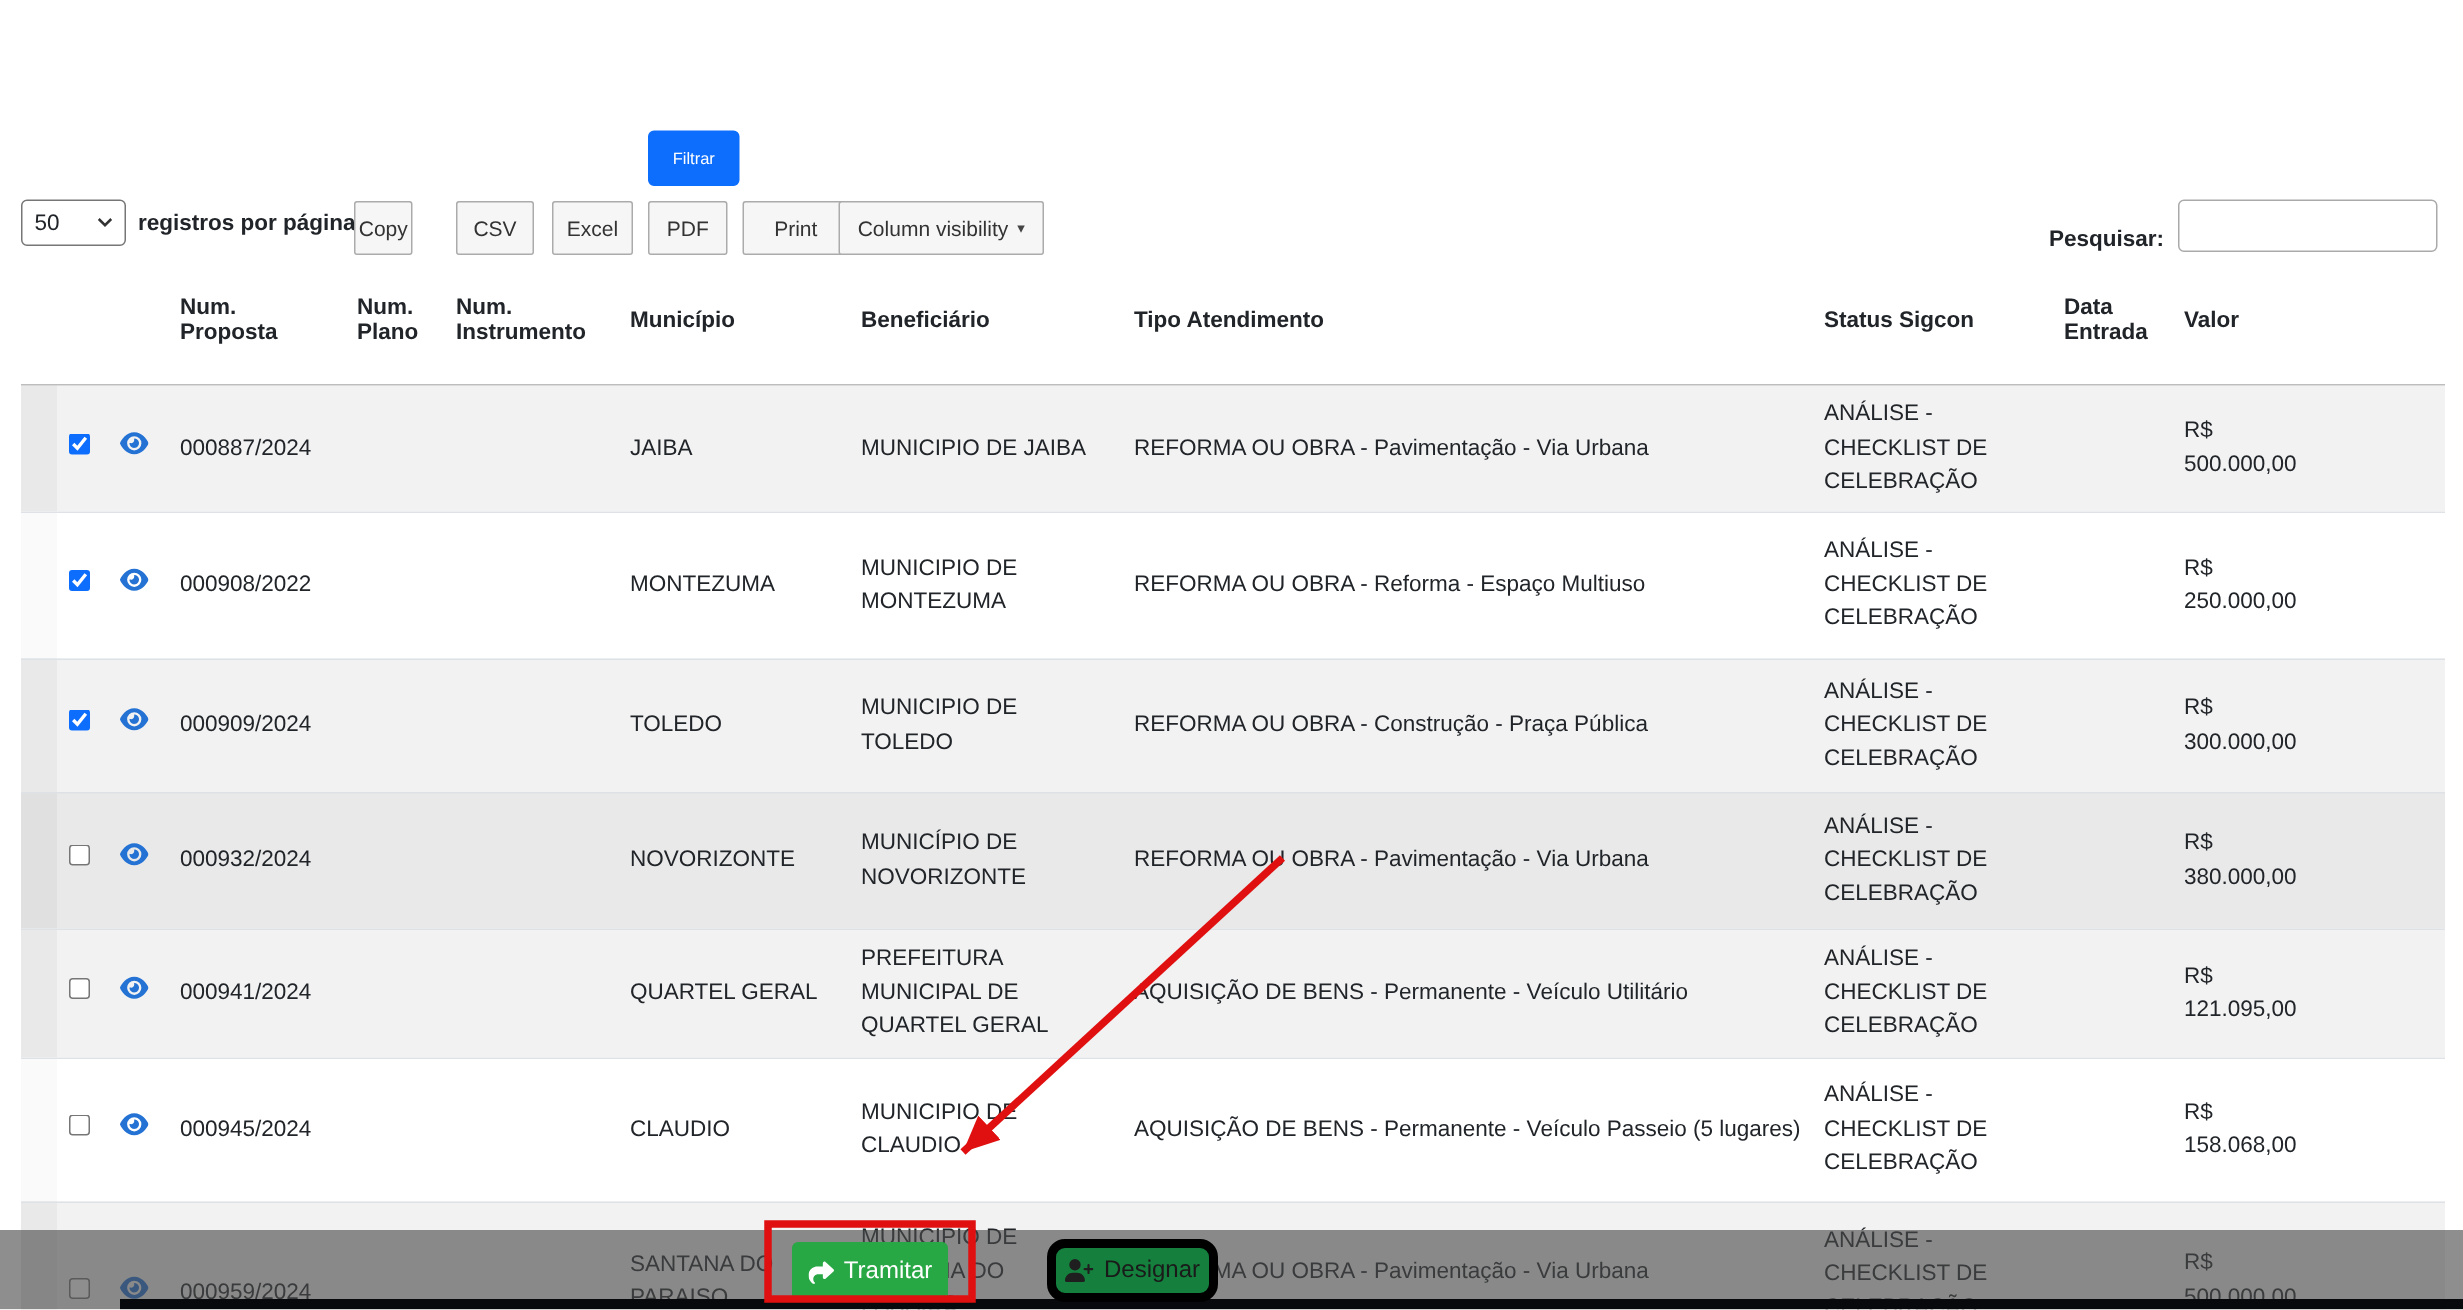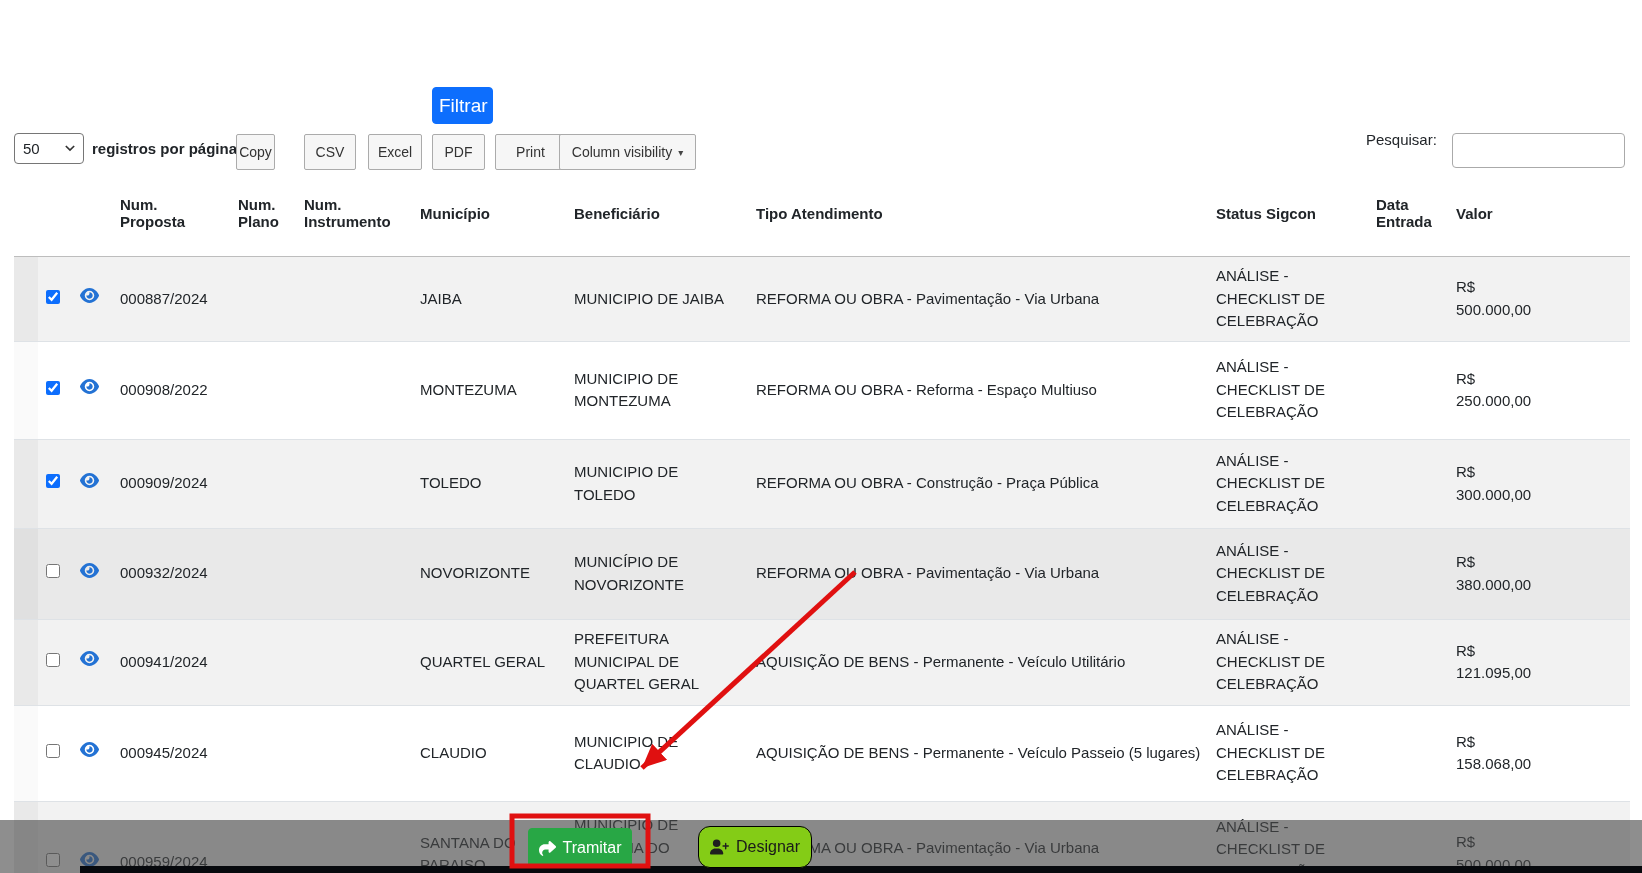--- a/index.html
+++ b/index.html
@@ -9,34 +9,34 @@
   
   .title-bar{position:absolute;top:28px;left:8px;right:8px;height:37px;background:#f7f7f7;
              border-top:1px solid #e3e3e3;border-bottom:1px solid #dcdcdc;
              display:flex;align-items:center;padding-left:8px;font-size:16px;color:#333;box-sizing:border-box;}
 
   
   .status-select{position:absolute;top:87px;left:14px;width:414px;height:37px;background:#fff;
                  border:1px solid #ced4da;border-radius:4px;display:flex;align-items:center;
                  justify-content:space-between;padding:0 12px;font-size:15px;box-sizing:border-box;cursor:default;}
   .btn-filtrar{position:absolute;top:87px;left:432px;width:61px;height:37px;background:#0d6efd;color:#fff;
-               border:1px solid #0d6efd;border-radius:4px;font-size:19px;font-family:inherit;}
+               border:1px solid #0d6efd;border-radius:4px;font-size:11px;font-family:inherit;}
 
   
   .pagesize-select{position:absolute;top:133px;left:14px;width:70px;height:31px;background:#fff;
                    border:1px solid #767676;border-radius:4px;display:flex;align-items:center;
                    justify-content:space-between;padding:0 8px;font-size:15px;box-sizing:border-box;}
   .lbl-pagesize{position:absolute;top:133px;left:92px;height:31px;line-height:31px;font-weight:bold;font-size:15px;}
   .dt-btn{position:absolute;top:134px;height:36px;background:#f6f6f6;border:1px solid #ababab;border-radius:2px;
           font-size:14px;color:#333;display:flex;align-items:center;justify-content:center;gap:6px;
           font-family:inherit;box-sizing:border-box;}
   .b-copy{left:236px;width:39px}.b-csv{left:304px;width:52px}.b-excel{left:368px;width:54px}
   .b-pdf{left:432px;width:53px}.b-print{left:495px;width:71px}.b-colvis{left:559px;width:137px}
   .caret{font-size:10px;color:#444;}
-  .lbl-search{position:absolute;top:122px;left:1366px;height:36px;line-height:36px;font-weight:normal;font-size:15px;}
+  .lbl-search{position:absolute;top:142px;left:1366px;height:36px;line-height:36px;font-weight:bold;font-size:15px;}
   .search-input{position:absolute;top:133px;left:1452px;width:173px;height:35px;border:1px solid #aaa;
                 border-radius:4px;box-sizing:border-box;font-size:15px;padding:0 8px;font-family:inherit;}
 
   
   table.grid{position:absolute;top:170px;left:14px;width:1616px;border-collapse:collapse;table-layout:fixed;
              font-size:15px;color:#212529;}
   table.grid thead th{height:78px;vertical-align:middle;text-align:left;padding:4px 8px;font-size:15px;
                       font-weight:bold;border-bottom:1px solid #bdbdbd;}
   table.grid tbody td{padding:8px;vertical-align:middle;border-top:1px solid #dee2e6;line-height:1.5;}
   .hs{display:inline-block;}
@@ -52,22 +52,22 @@
   tr.cut td{vertical-align:top;}
   tr.cut td.c-check,tr.cut td.c-eye,tr.cut td.c-prop{padding-top:30px;}
   tr.cut td.c-mun{padding-top:14px;}tr.cut td.c-valor{padding-top:13px;}
   tr.cut td.c-ben{padding-top:1px;}tr.cut td.c-tipo{padding-top:2px;}tr.cut td.c-status{padding-top:4px;}
 
   
   .overlay-bar{position:absolute;left:0;top:820px;width:1642px;height:53px;background:rgba(73,73,73,0.62);z-index:20;}
   .btn-tramitar{position:absolute;left:528px;top:828px;width:104px;height:40px;background:#28a745;color:#fff;
                 border:1px solid #28a745;border-radius:4px;font-size:16px;display:flex;align-items:center;
                 justify-content:center;gap:7px;z-index:30;font-family:inherit;}
-  .btn-designar{position:absolute;left:698px;top:826px;width:114px;height:42px;background:#84cc16;color:#1a1a1a;
-                border:1px solid #000000;border-radius:12px;font-size:16px;display:flex;align-items:center;
+  .btn-designar{position:absolute;left:698px;top:826px;width:114px;height:42px;background:#15803d;color:#1a1a1a;
+                border:6px solid #000000;border-radius:12px;font-size:16px;display:flex;align-items:center;
                 justify-content:center;gap:7px;z-index:30;font-family:inherit;}
   .black-strip{position:absolute;left:80px;top:866px;width:1562px;height:7px;background:#07090d;z-index:25;}
   .annotations{position:absolute;left:0;top:0;width:1642px;height:873px;z-index:50;pointer-events:none;}
 </style>
 </head>
 <body>
 
 <div class="screen">
 
 

